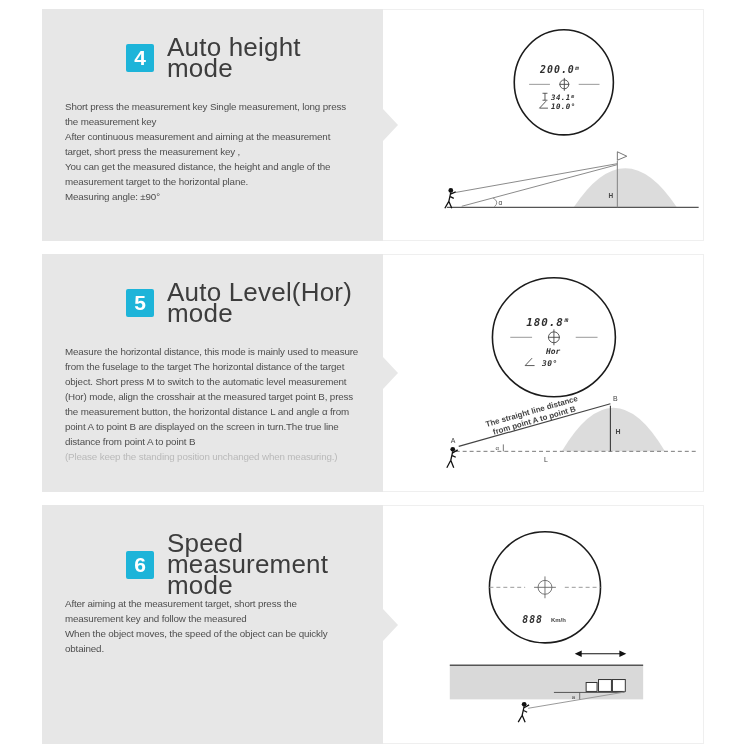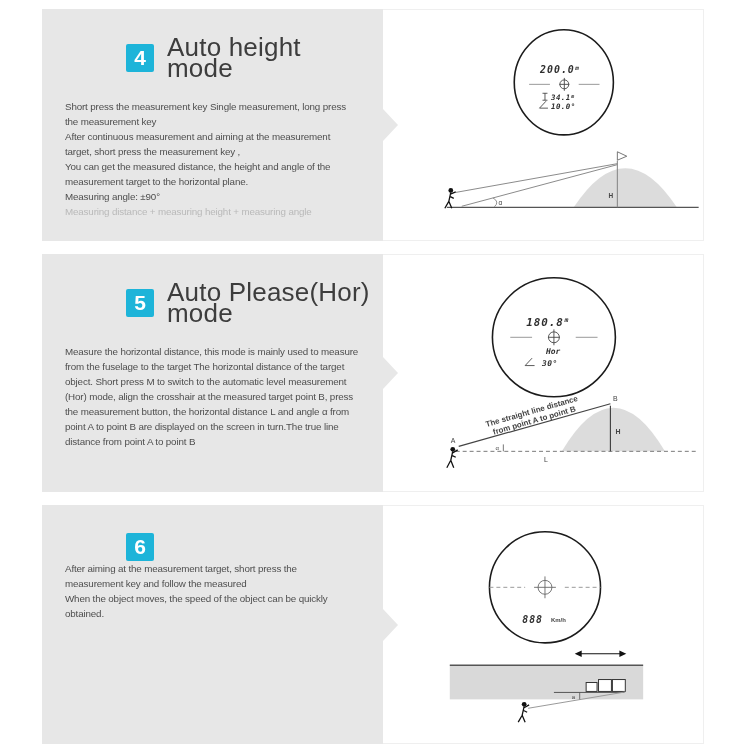--- a/index.html
+++ b/index.html
@@ -44,21 +44,20 @@
         <div class="badge">4</div>
         <div class="title">Auto height mode</div>
       </div>
       <p class="body">Short press the measurement key Single measurement, long press
 the measurement key
 After continuous measurement and aiming at the measurement
 target, short press the measurement key ,
 You can get the measured distance, the height and angle of the
 measurement target to the horizontal plane.
 Measuring angle: ±90°</p>
-      <p class="muted">Measuring distance + measuring height + measuring angle</p>
       <div class="arrow"></div>
     </div>
     <div class="right">
       <svg viewBox="0 0 322 232">
 
         <g>
           <ellipse cx="182" cy="73" rx="50" ry="53" fill="#fff" stroke="#1b1b1b" stroke-width="1.6"></ellipse>
           <text class="seg" x="158" y="64" font-size="10" letter-spacing="1"><tspan>200.0</tspan><tspan font-size="6" dy="-3.5" dx="0.5">m</tspan></text>
           <g stroke="#999" stroke-width="1">
             <line x1="147" y1="75" x2="168" y2="75"></line>
@@ -97,29 +96,30 @@
           </g>
         </g>
       </svg>
     </div>
   </section>
 
   <section class="row row2">
     <div class="left">
       <div class="heading">
         <div class="badge">5</div>
-        <div class="title">Auto Please(Hor) mode</div>
+        <div class="title">Auto Level(Hor) mode</div>
       </div>
       <p class="body">Measure the horizontal distance, this mode is mainly used to measure
 from the fuselage to the target The horizontal distance of the target
 object. Short press M to switch to the automatic level measurement
 (Hor) mode, align the crosshair at the measured target point B, press
 the measurement button, the horizontal distance L and angle α from
 point A to point B are displayed on the screen in turn.The true line
 distance from point A to point B</p>
+      <p class="muted">(Please keep the standing position unchanged when measuring.)</p>
       <div class="arrow"></div>
     </div>
     <div class="right">
       <svg viewBox="0 0 322 238">
         <g>
           <ellipse cx="172" cy="83" rx="62" ry="60" fill="#fff" stroke="#1b1b1b" stroke-width="1.6"></ellipse>
           <text class="seg" x="144" y="72" font-size="11" letter-spacing="1"><tspan>180.8</tspan><tspan font-size="6.5" dy="-4" dx="0.5">m</tspan></text>
           <g stroke="#999" stroke-width="1">
             <line x1="128" y1="83" x2="150" y2="83"></line>
               <line x1="194" y1="83" x2="216" y2="83"></line>
@@ -156,20 +156,22 @@
           </g>
         </g>
       </svg>
     </div>
   </section>
 
   <section class="row row3">
     <div class="left">
       <div class="heading">
         <div class="badge">6</div>
+        <div class="title">Speed measurement
+mode</div>
       </div>
       <p class="body">After aiming at the measurement target, short press the
 measurement key  and follow the measured
 When the object moves, the speed of the object can be quickly
 obtained.</p>
       <div class="arrow"></div>
     </div>
     <div class="right">
       <svg viewBox="0 0 322 239">
         <g>

